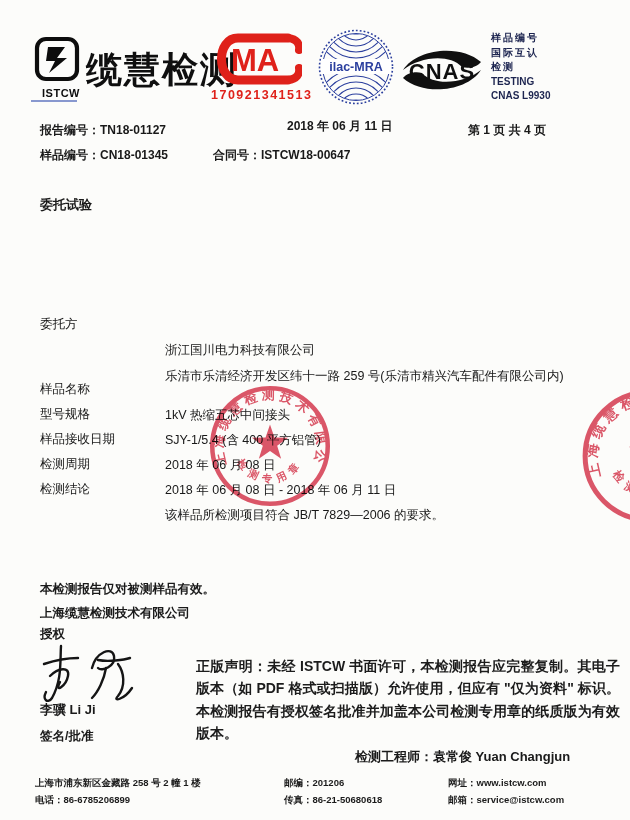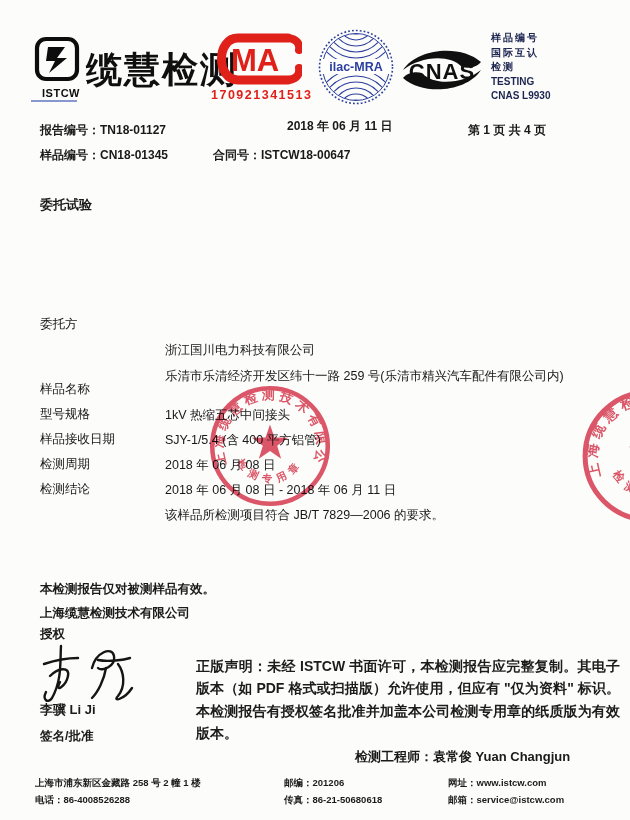--- a/index.html
+++ b/index.html
@@ -197,21 +197,21 @@
   <div class="abs signer-role">签名/批准</div>
 
   <div class="abs disclaimer">正版声明：未经 ISTCW 书面许可，本检测报告应完整复制。其电子版本（如 PDF 格式或扫描版）允许使用，但应有 "仅为资料" 标识。本检测报告有授权签名批准并加盖本公司检测专用章的纸质版为有效版本。</div>
 
   <div class="abs engineer">
     <span>检测工程师：</span><span>袁常俊 Yuan Changjun</span>
   </div>
 
   <div class="abs footer f-col1">
     <div>上海市浦东新区金藏路 258 号 2 幢 1 楼</div>
-    <div>电话：86-4008526288</div>
+    <div>电话：86-6785206899</div>
   </div>
   <div class="abs footer f-col2">
     <div>邮编：201206</div>
     <div>传真：86-21-50680618</div>
   </div>
   <div class="abs footer f-col3">
     <div>网址：www.istcw.com</div>
     <div>邮箱：service@istcw.com</div>
   </div>
 

